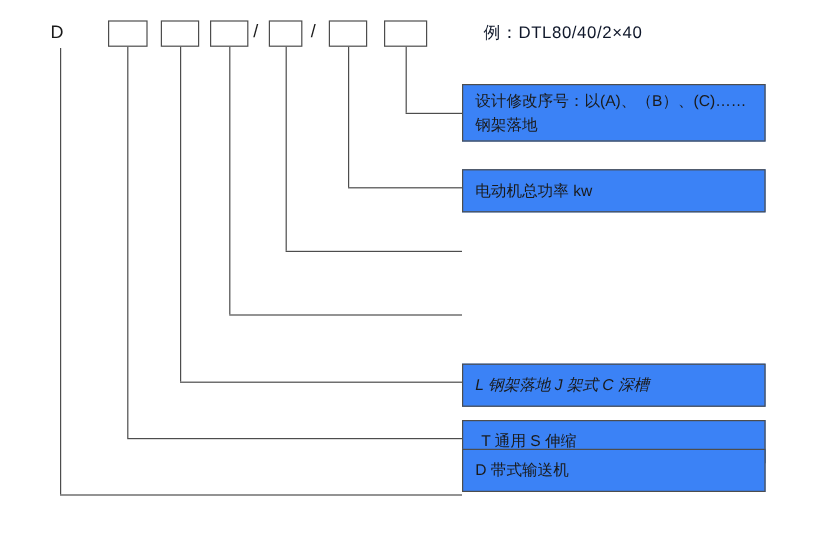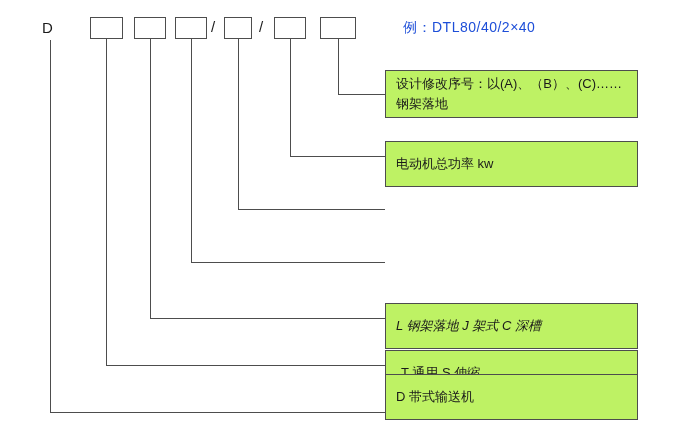--- a/index.html
+++ b/index.html
@@ -33,47 +33,47 @@
     position: absolute;
     top: 18px;
     font-size: 15px;
     color: #1a1a1a;
   }
   .example {
     position: absolute;
     left: 403px;
     top: 19px;
     font-size: 14px;
-    color: #1d4ed8;
+    color: #0f172a;
     letter-spacing: 0.5px;
   }
   .vline {
     position: absolute;
     width: 1px;
     background: #4d4d4d;
   }
   .hline {
     position: absolute;
     height: 1px;
     background: #4d4d4d;
   }
   .label-box {
     position: absolute;
     left: 385px;
     width: 253px;
     border: 1px solid #4d4d4d;
-    background: #bef264;
+    background: #3b82f6;
     display: flex;
     flex-direction: column;
     justify-content: center;
     padding-left: 10px;
     font-size: 13px;
     color: #1a1a1a;
   }
-  .label-box.one-line { height: 46px; }
+  .label-box.one-line { height: 36px; }
   .label-box.two-line { height: 48px; line-height: 1.55; }
 </style>
 </head>
 <body>
 
 <div class="diagram">
 
   <span class="prefix">D</span>
 
   <div class="code-box" style="left:90px; width:33px;"></div>

